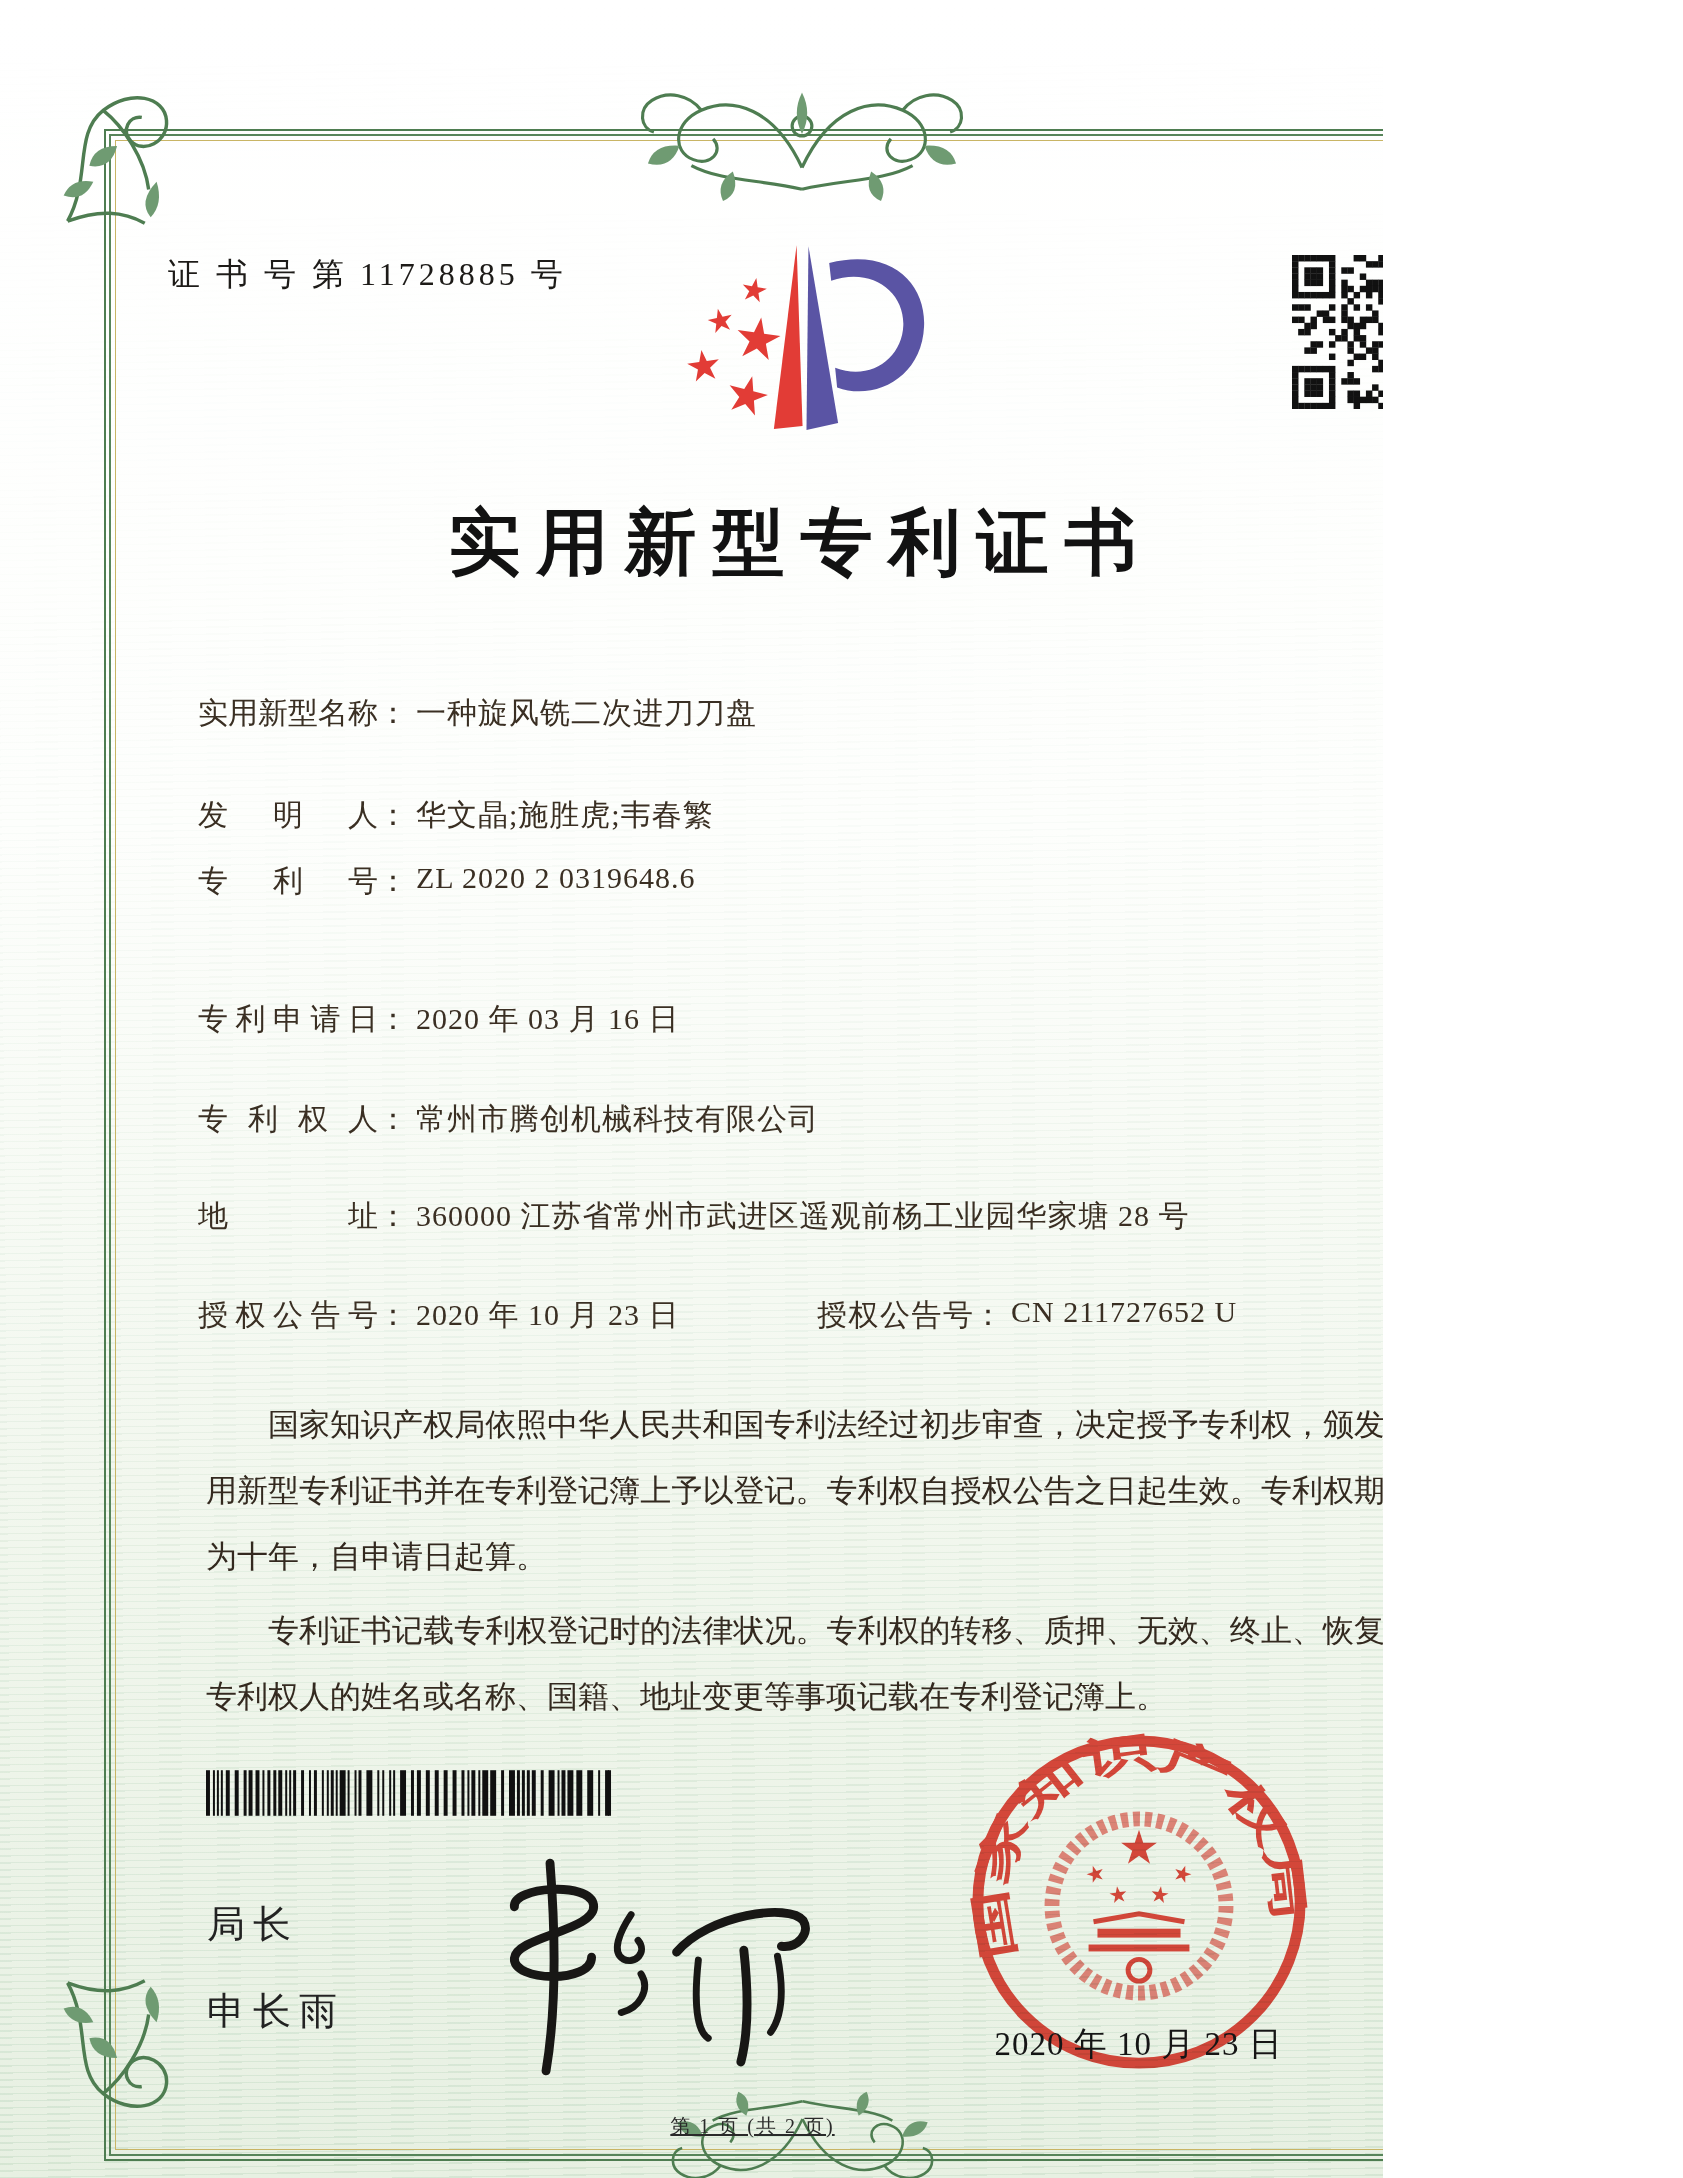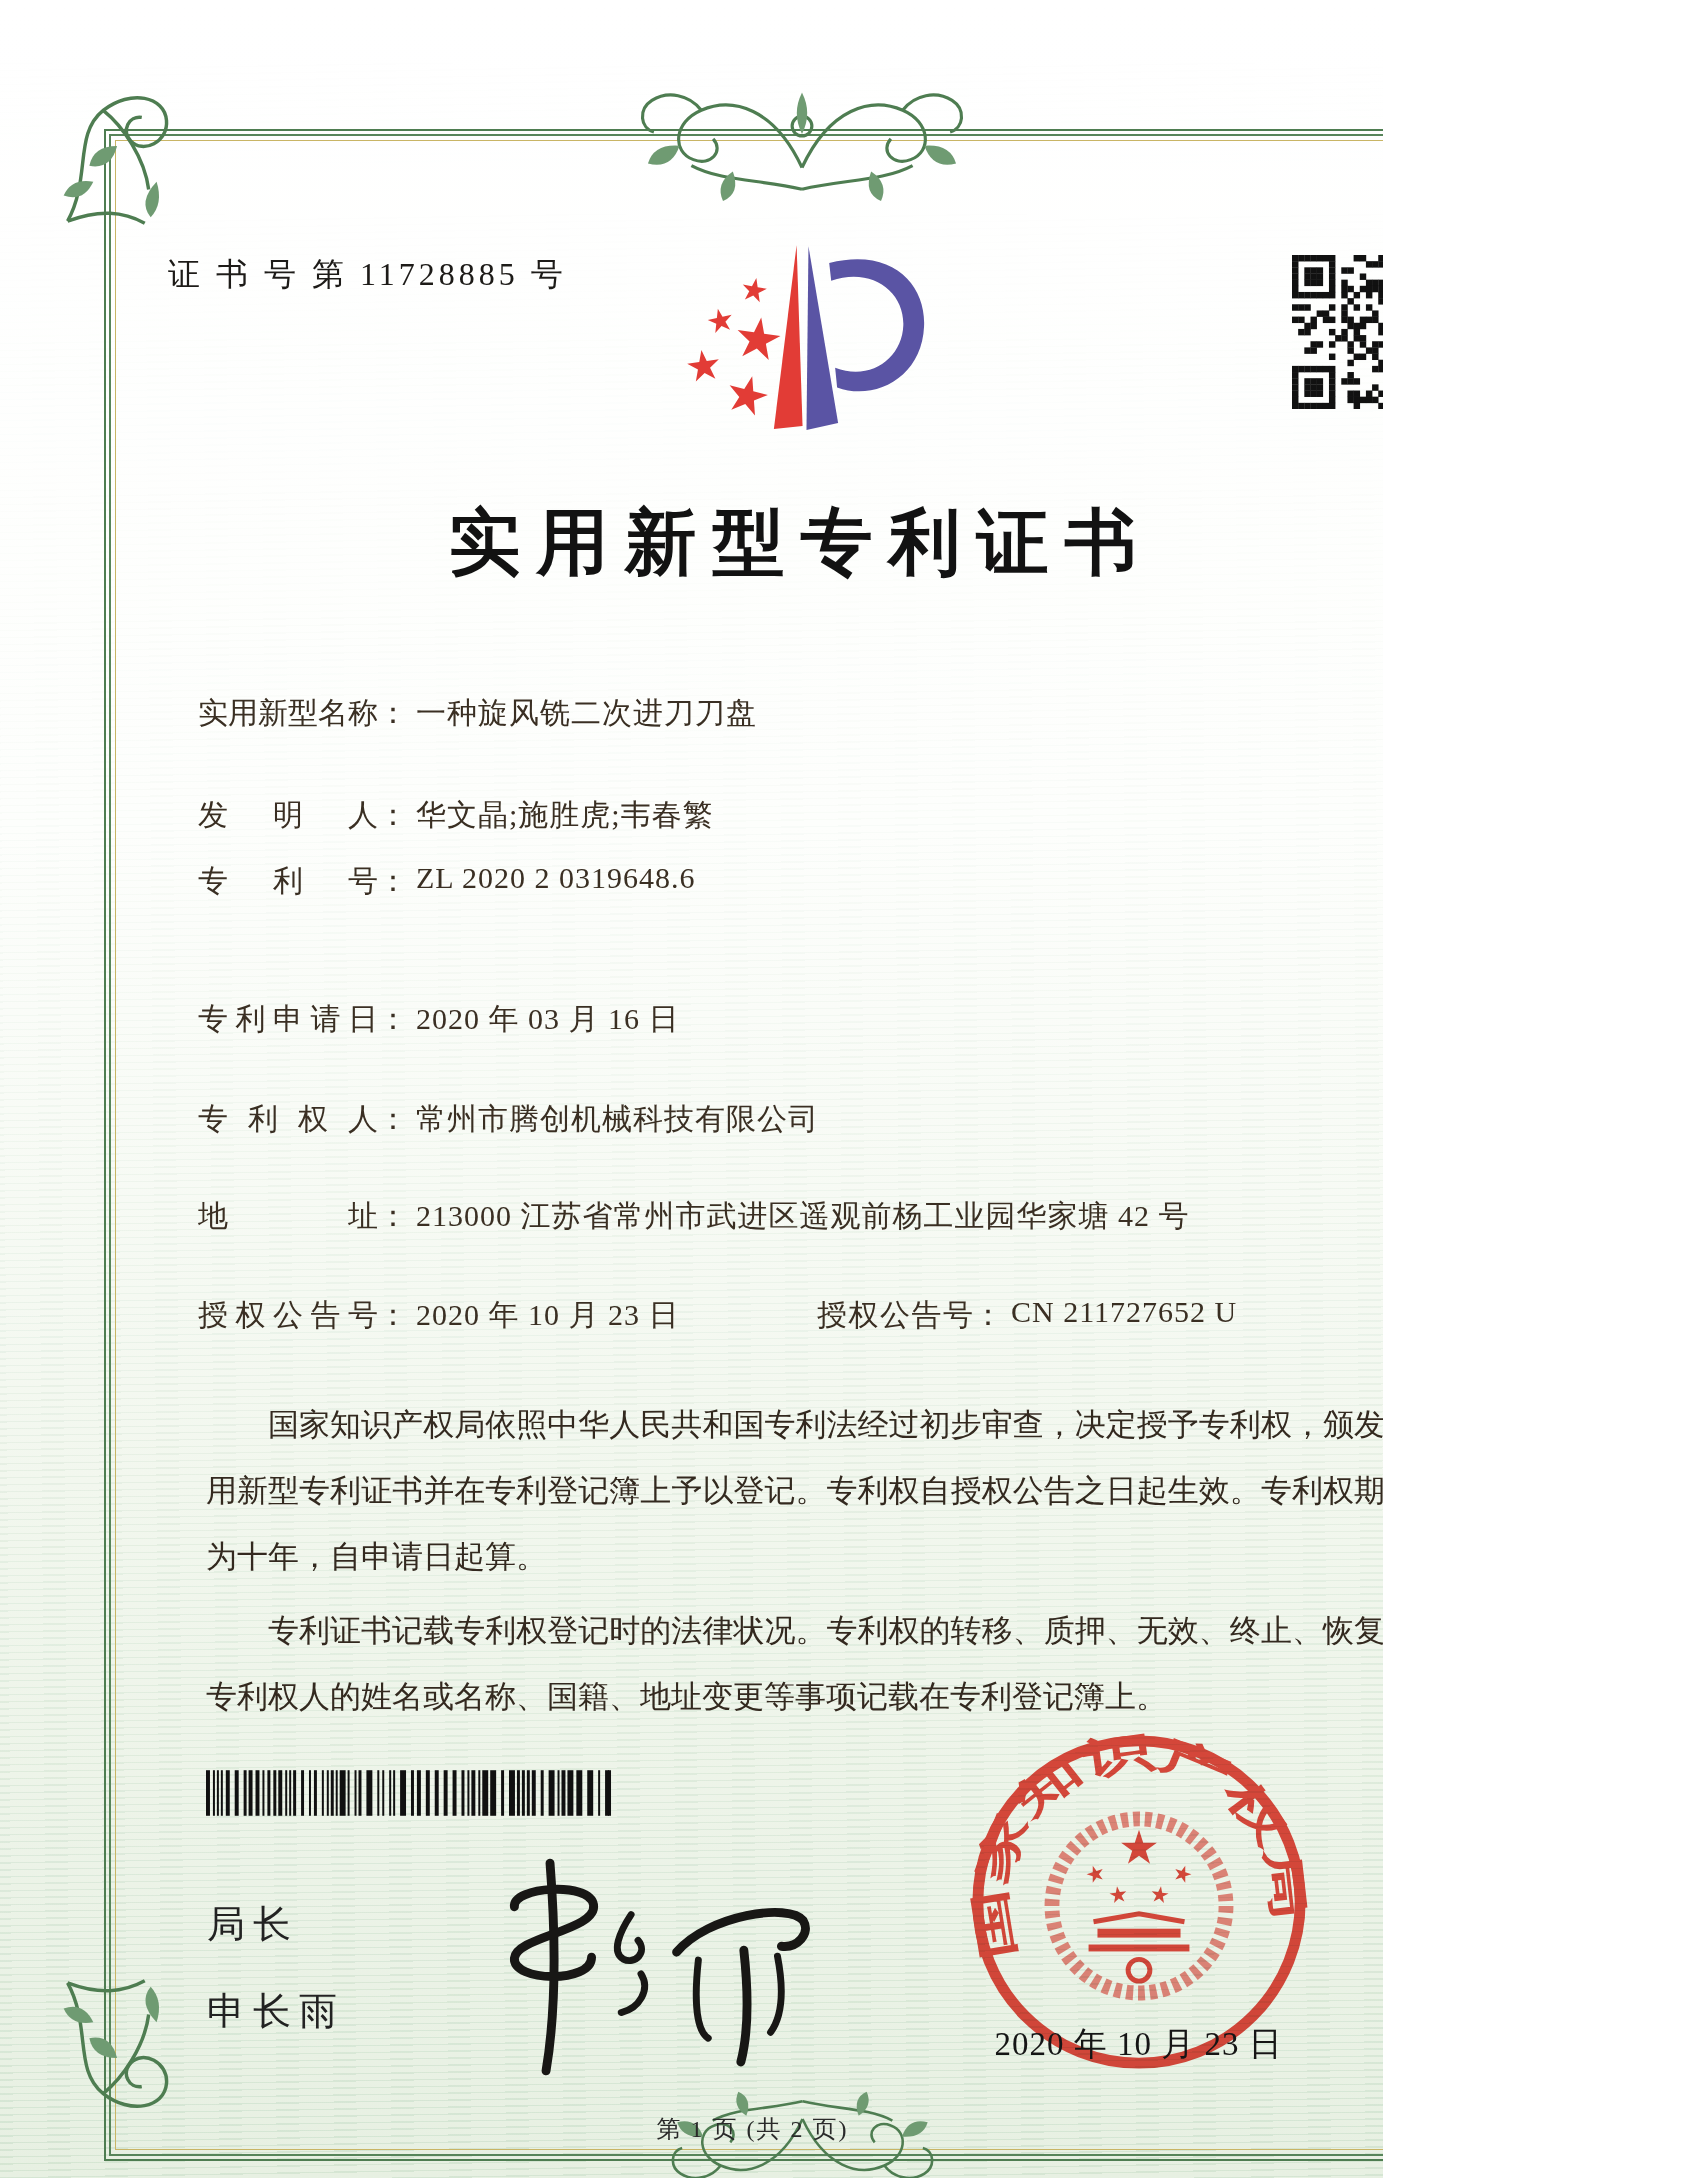--- a/index.html
+++ b/index.html
@@ -22,21 +22,21 @@
   .colon{display:inline-block;vertical-align:top;}
   .val{display:inline-block;vertical-align:top;letter-spacing:1px;margin-left:8px;}
   .grant2{position:absolute;left:619px;top:0;}
   .paras{left:198px;top:1384px;width:1226px;font-size:31px;line-height:66px;color:#33291f;
          text-align:justify;}
   .paras p{margin:8px;text-indent:2em;}
   .director{left:207px;font-family:"Liberation Sans","DejaVu Sans",sans-serif;
             font-size:38px;letter-spacing:8px;color:#222;}
   .sealdate{left:985px;top:2022px;width:307px;text-align:center;font-size:33px;color:#151515;
             letter-spacing:1px;z-index:7;}
-  .footer{left:594px;top:2113px;width:317px;text-align:center;font-size:24px;color:#2a2a2a;letter-spacing:2px;}
+  .footer{left:594px;top:2113px;width:317px;text-align:center;font-size:20px;color:#2a2a2a;letter-spacing:2px;text-decoration:underline;}
   .ornament{pointer-events:none;}
   #seal-svg{mix-blend-mode:multiply;opacity:0.92;z-index:5;}
   svg{display:block;}
 </style>
 </head>
 <body>
 
 <div class="page">
 
   <div class="waves"></div>
@@ -398,21 +398,21 @@
   <div class="abs field-row" style="top:861px">
     <span class="lbl">专利号</span><span class="colon">：</span><span class="val">ZL 2020 2 0319648.6</span>
   </div>
   <div class="abs field-row" style="top:999px">
     <span class="lbl">专利申请日</span><span class="colon">：</span><span class="val">2020 年 03 月 16 日</span>
   </div>
   <div class="abs field-row" style="top:1099px">
     <span class="lbl">专利权人</span><span class="colon">：</span><span class="val">常州市腾创机械科技有限公司</span>
   </div>
   <div class="abs field-row" style="top:1196px">
-    <span class="lbl">地址</span><span class="colon">：</span><span class="val">213000 江苏省常州市武进区遥观前杨工业园华家塘 42 号</span>
+    <span class="lbl">地址</span><span class="colon">：</span><span class="val">360000 江苏省常州市武进区遥观前杨工业园华家塘 28 号</span>
   </div>
   <div class="abs field-row" style="top:1295px">
     <span class="lbl">授权公告号</span><span class="colon">：</span><span class="val">2020 年 10 月 23 日</span>
     <span class="grant2">
       <span class="lbl" style="width:156px">授权公告号</span><span class="colon">：</span><span class="val">CN 211727652 U</span>
     </span>
   </div>
 
   <div class="abs paras">
     <p>国家知识产权局依照中华人民共和国专利法经过初步审查，决定授予专利权，颁发实用新型专利证书并在专利登记簿上予以登记。专利权自授权公告之日起生效。专利权期限为十年，自申请日起算。</p>

